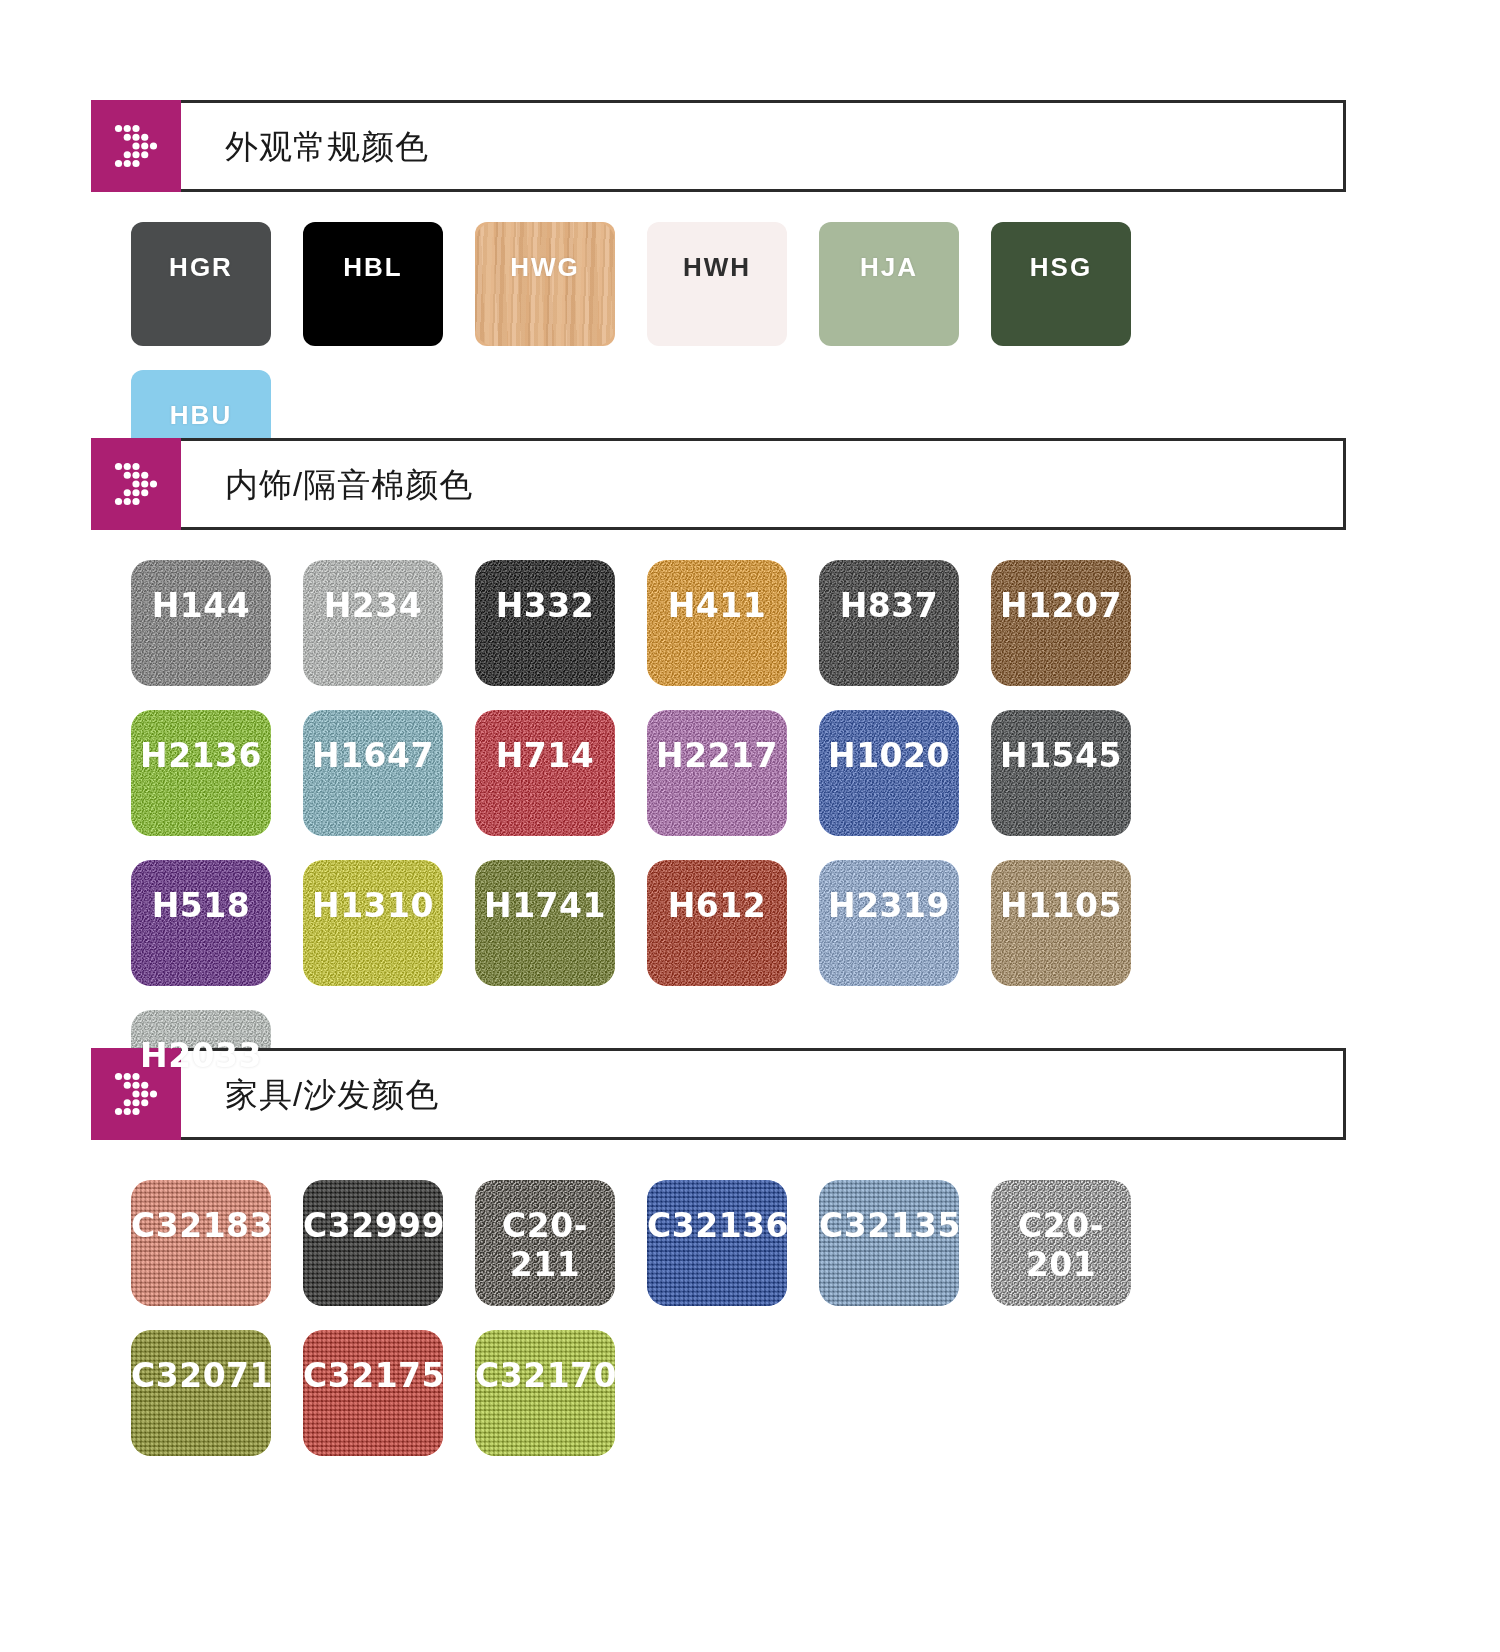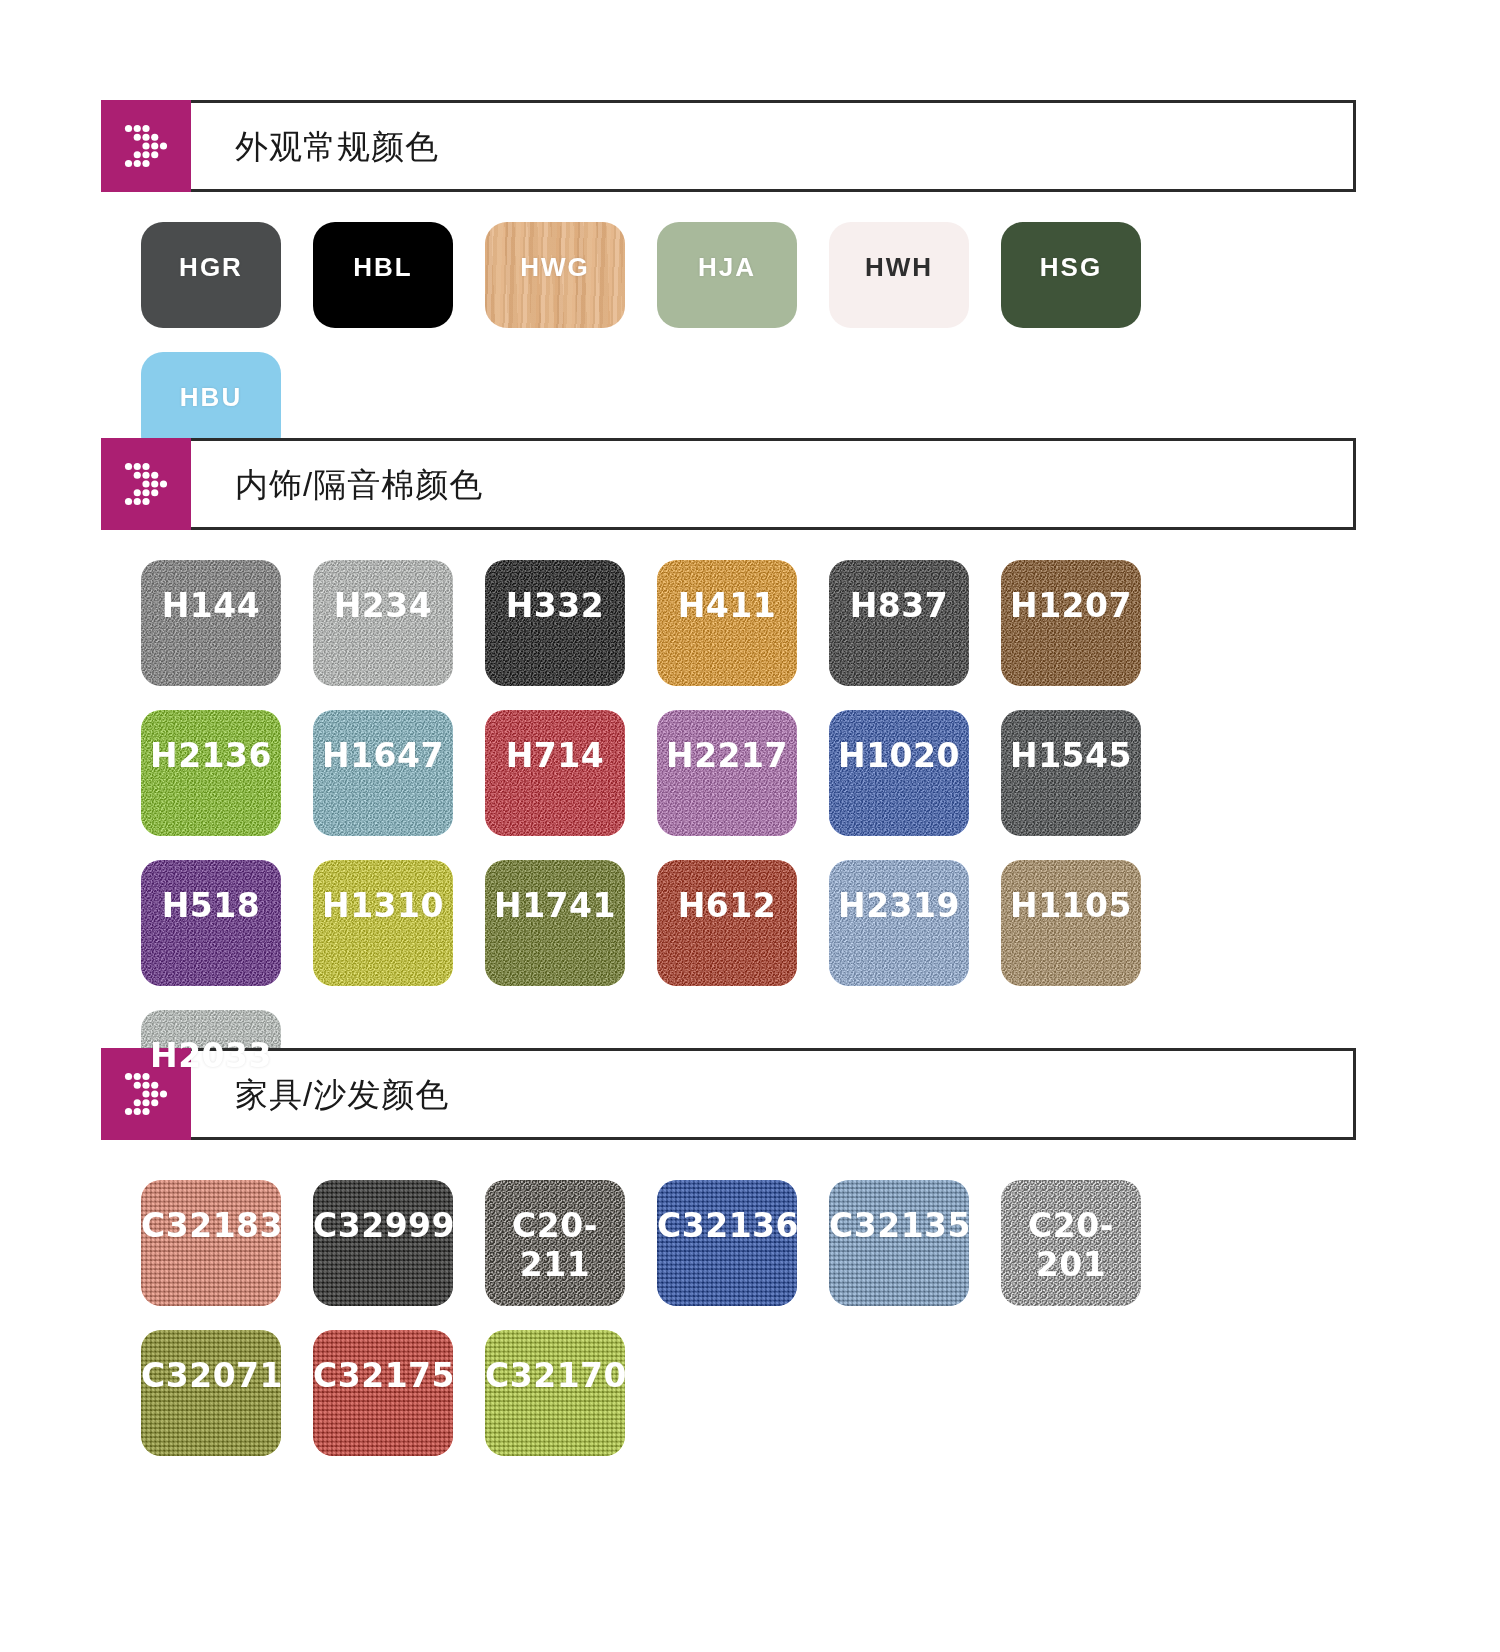--- a/index.html
+++ b/index.html
@@ -18,21 +18,21 @@
 
   .page {
     position: relative;
     width: 1500px;
     height: 1652px;
   }
 
   
   .section {
     position: absolute;
-    left: 11px;
+    left: 1px;
     top: 0;
   }
   .section-header {
     position: relative;
     width: 1255px;
     margin-left: 90px;
     height: 92px;
     box-sizing: border-box;
     border-top: 3px solid #2b2b2b;
     border-bottom: 3px solid #2b2b2b;
@@ -102,22 +102,22 @@
     font-family: "DejaVu Sans", sans-serif;
     text-shadow: 0 0 3px rgba(0,0,0,0.12);
   }
   .swatch-label.dark {
     color: #2e2e2e;
     text-shadow: none;
   }
 
   
   .sec-appearance .swatch {
-    height: 106px;
-    border-radius: 22px;
+    height: 124px;
+    border-radius: 12px;
   }
   .sec-appearance .swatch-label {
     top: 30px;
     font-size: 26px;
     font-family: "Liberation Sans", sans-serif;
     letter-spacing: 2px;
   }
 
   
   .felt {
@@ -194,27 +194,27 @@
             <div class="swatch-label">HGR</div>
           </div>
           <div class="swatch" title="HBL" style="background: rgb(0, 0, 0);">
             <div class="tex flat"></div>
             <div class="swatch-label">HBL</div>
           </div>
           <div class="swatch" title="HWG" style="background: rgb(227, 179, 133);">
             <div class="tex wood"></div>
             <div class="swatch-label">HWG</div>
           </div>
+          <div class="swatch" title="HWH" style="background: rgb(247, 239, 238);">
+            <div class="tex flat"></div>
+            <div class="swatch-label dark">HWH</div>
+          </div>
           <div class="swatch" title="HJA" style="background: rgb(168, 185, 155);">
             <div class="tex flat"></div>
             <div class="swatch-label">HJA</div>
-          </div>
-          <div class="swatch" title="HWH" style="background: rgb(247, 239, 238);">
-            <div class="tex flat"></div>
-            <div class="swatch-label dark">HWH</div>
           </div>
           <div class="swatch" title="HSG" style="background: rgb(63, 84, 57);">
             <div class="tex flat"></div>
             <div class="swatch-label">HSG</div>
           </div>
           <div class="swatch" title="HBU" style="background: rgb(137, 205, 236);">
             <div class="tex flat"></div>
             <div class="swatch-label">HBU</div>
           </div>
         </div>

